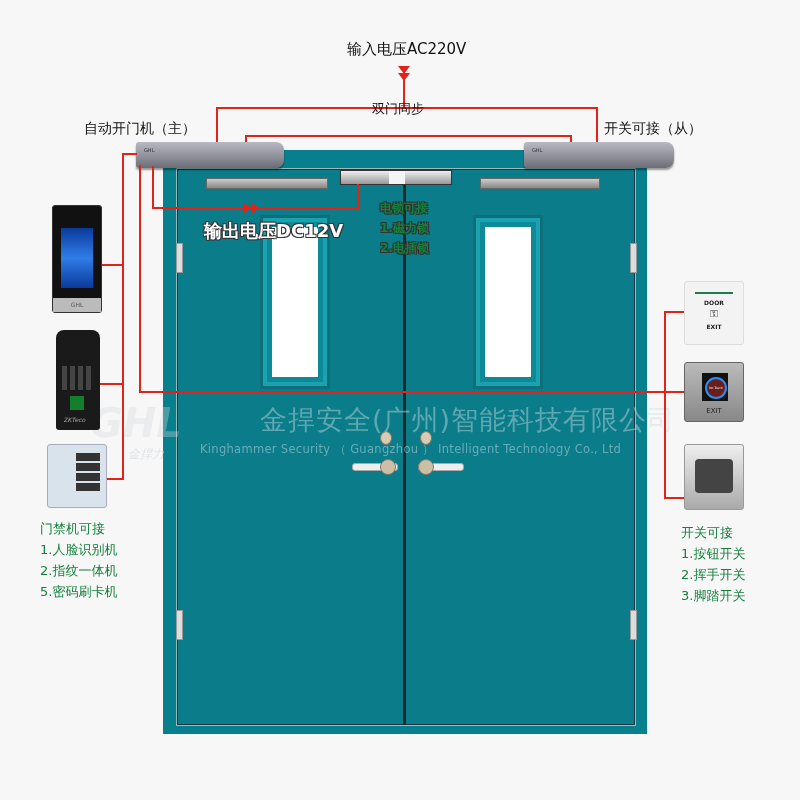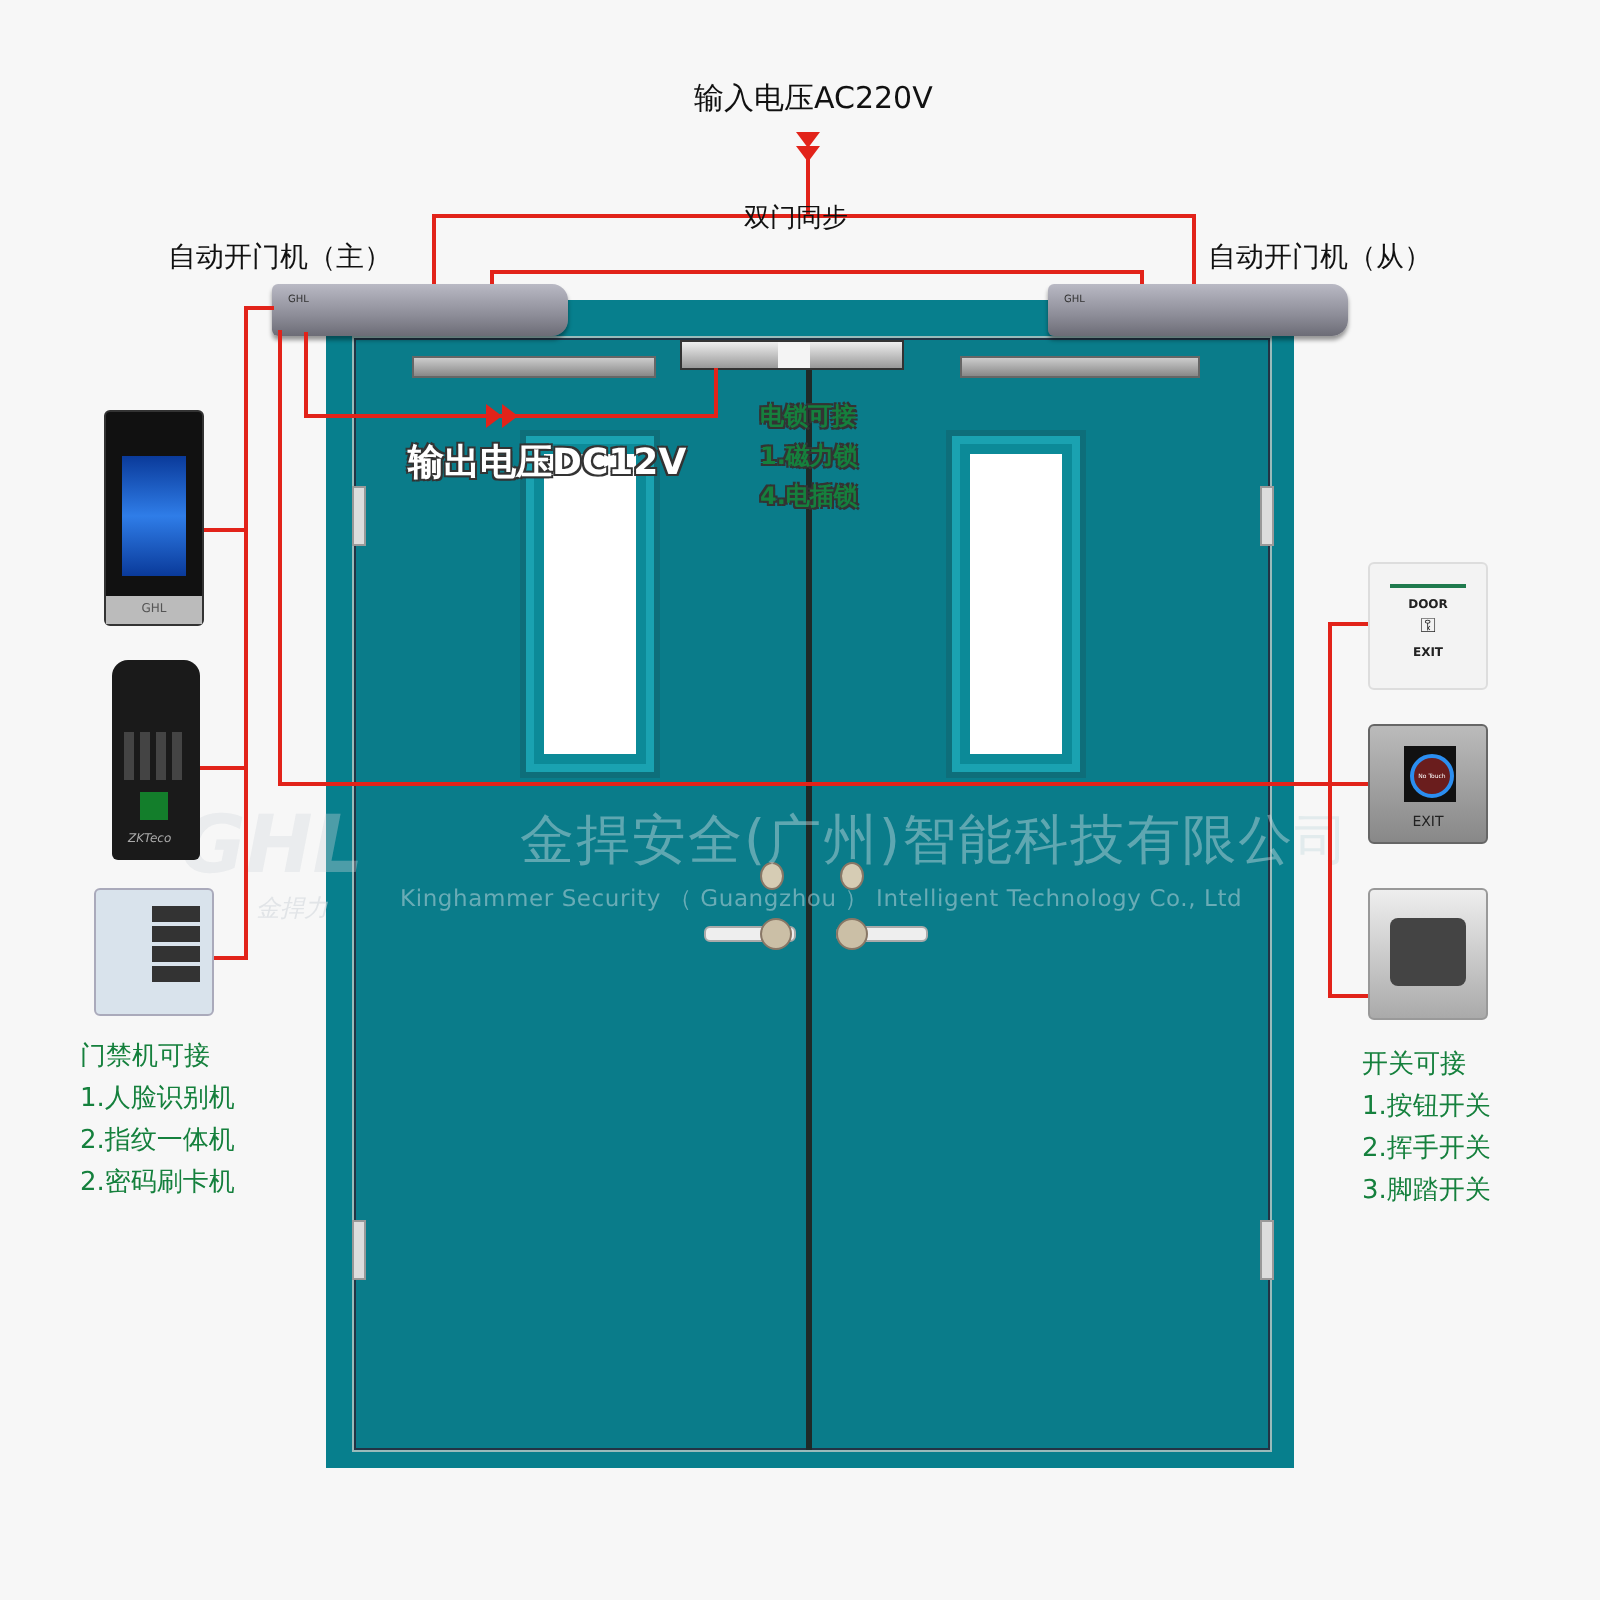--- a/index.html
+++ b/index.html
@@ -47,21 +47,21 @@
 
 <div class="red" style="left:403px;top:74px;width:2px;height:34px;"></div>
 <div class="red" style="left:216px;top:107px;width:382px;height:2px;"></div>
 <div class="red" style="left:216px;top:107px;width:2px;height:40px;"></div>
 <div class="red" style="left:596px;top:107px;width:2px;height:40px;"></div>
 <div class="red" style="left:245px;top:135px;width:327px;height:2px;"></div>
 <div class="red" style="left:245px;top:135px;width:2px;height:12px;"></div>
 <div class="red" style="left:570px;top:135px;width:2px;height:12px;"></div>
 
 <div class="lbl" style="left:84px;top:120px;font-size:14px;">自动开门机（主）</div>
-<div class="lbl" style="left:604px;top:120px;font-size:14px;">自动开门机（从）</div>
+<div class="lbl" style="left:604px;top:120px;font-size:14px;">开关可接（从）</div>
 <div class="lbl" style="left:372px;top:100px;font-size:13px;">双门同步</div>
 
 <div class="door-outer">
 </div>
 <div class="door-inner"></div>
 <div class="seam"></div>
 
 <div class="window-frame" style="left:260px;top:215px;">
     <div class="window-glass"></div>
   </div>
@@ -89,21 +89,21 @@
 <div class="red" style="left:152px;top:166px;width:2px;height:43px;"></div>
 <div class="red" style="left:152px;top:207px;width:207px;height:2px;"></div>
 <div class="red" style="left:357px;top:184px;width:2px;height:25px;"></div>
 <div class="arrow-right" style="left:243px;top:202px;"></div>
 <div class="arrow-right" style="left:251px;top:202px;"></div>
 <div class="lbl overlay-txt" style="left:204px;top:219px;font-size:18px;">输出电压DC12V</div>
 
 <div class="list-txt overlay-txt" style="left:380px;top:198px;font-size:12px;line-height:20px;">
   <div>电锁可接</div>
   <div>1.磁力锁</div>
-  <div>4.电插锁</div>
+  <div>2.电插锁</div>
 </div>
 
 <div class="keyhole" style="left:380px;top:431px;"></div>
 <div class="keyhole" style="left:420px;top:431px;"></div>
 <div class="handle" style="left:352px;top:463px;"></div>
 <div class="rose" style="left:380px;top:459px;"></div>
 <div class="handle" style="left:418px;top:463px;"></div>
 <div class="rose" style="left:418px;top:459px;"></div>
 
 <div class="watermark-logo">GHL</div>
@@ -134,21 +134,21 @@
   <div class="abs" style="left:8px;top:86px;font-size:6px;color:#aaa;font-style:italic;">ZKTeco</div>
 </div>
 <div class="dev" style="left:47px;top:444px;width:58px;height:62px;background:#d9e3ec;border:1px solid #aab;">
   <div class="abs" style="left:28px;top:8px;width:24px;height:40px;background:repeating-linear-gradient(#333 0 8px,#d9e3ec 8px 10px);"></div>
 </div>
 
 <div class="list-txt" style="left:40px;top:518px;">
   <div>门禁机可接</div>
   <div>1.人脸识别机</div>
   <div>2.指纹一体机</div>
-  <div>2.密码刷卡机</div>
+  <div>5.密码刷卡机</div>
 </div>
 
 <div class="dev" style="left:684px;top:281px;width:58px;height:62px;background:#f3f3f3;border:1px solid #ddd;">
   <div class="abs" style="left:10px;top:10px;width:38px;height:2px;background:#1f7a4d;"></div>
   <div class="abs" style="left:0;top:17px;width:58px;text-align:center;font-size:6px;font-weight:bold;color:#222;">DOOR</div>
   <div class="abs" style="left:0;top:26px;width:58px;text-align:center;font-size:10px;color:#222;">⚿</div>
   <div class="abs" style="left:0;top:41px;width:58px;text-align:center;font-size:6px;font-weight:bold;color:#222;">EXIT</div>
 </div>
 <div class="dev" style="left:684px;top:362px;width:58px;height:58px;background:linear-gradient(#bbb,#888);border:1px solid #666;">
   <div class="abs" style="left:17px;top:10px;width:26px;height:28px;background:#111;"></div>

